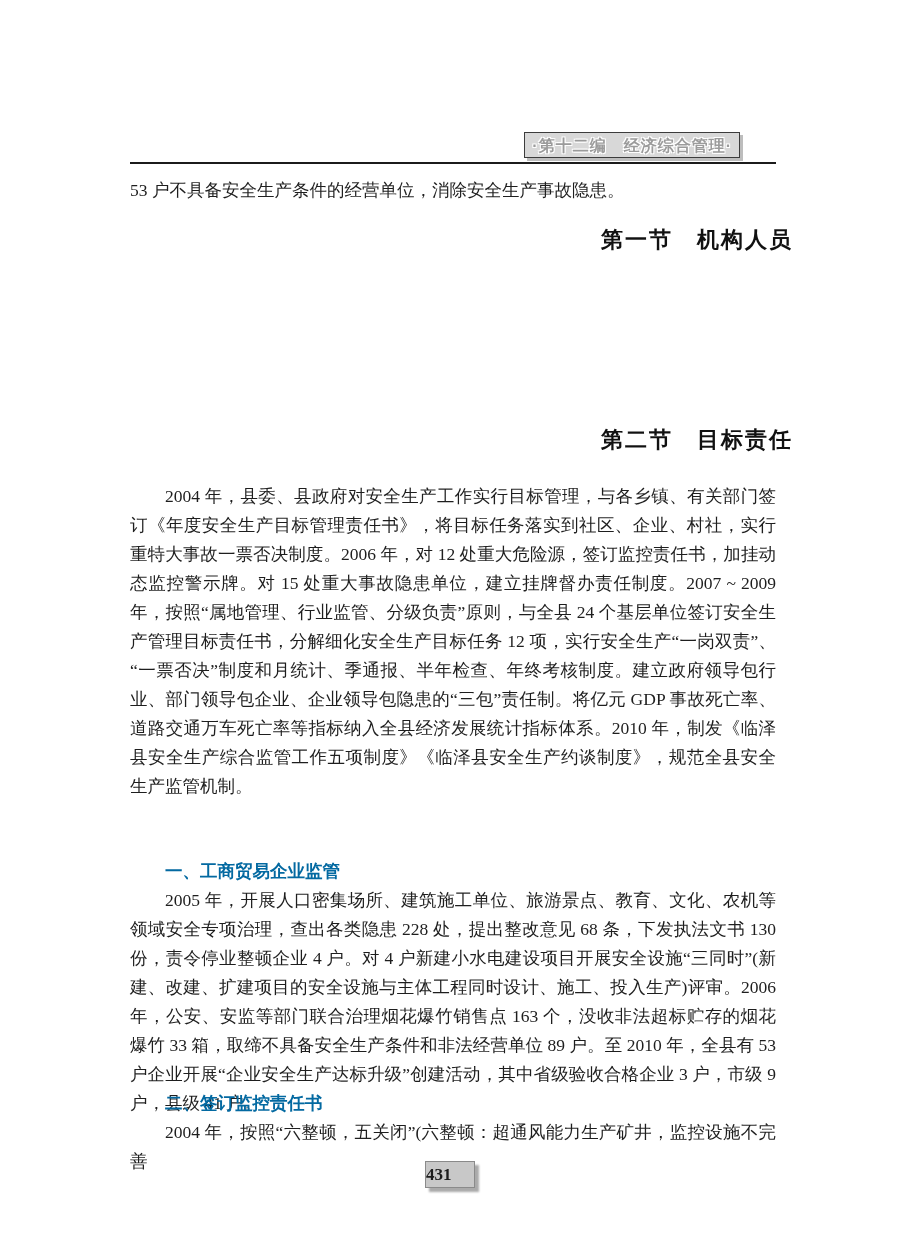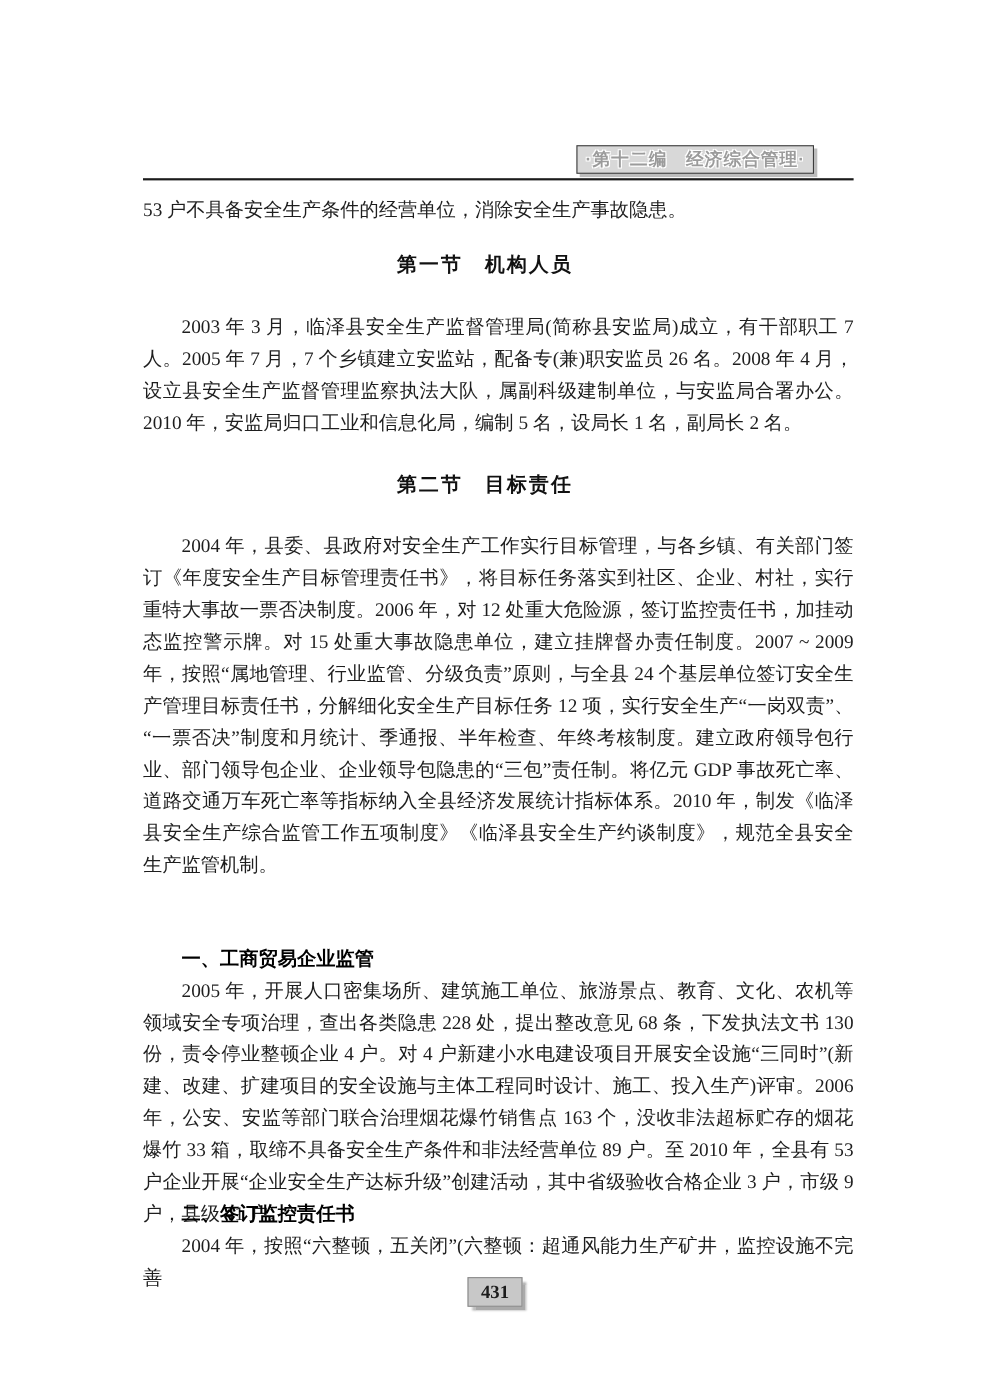--- a/index.html
+++ b/index.html
@@ -35,60 +35,59 @@
   .body{
     position:absolute;left:130px;width:646px;margin:0;
     font-family:"Liberation Serif","DejaVu Serif",serif;
     font-size:17.5px;line-height:29px;color:#1e1e1e;
     text-align:justify;
   }
   .para{text-indent:2em;}
   .intro{top:156px;text-indent:0;}
   
   .sec{
-    position:absolute;left:118px;width:646px;margin:0;
-    text-align:center;
+    position:absolute;left:147px;width:646px;margin:0;
+    text-align:right;
     font-family:"Liberation Sans","DejaVu Sans",sans-serif;
-    font-weight:bold;font-size:18px;line-height:30px;
+    font-weight:bold;font-size:22px;line-height:30px;
     letter-spacing:2px;color:#111111;
   }
   
   .sub{
     position:absolute;left:165px;margin:0;
     font-family:"Liberation Sans","DejaVu Sans",sans-serif;
-    font-weight:bold;font-size:17.5px;line-height:24px;color:#000000;
+    font-weight:bold;font-size:17.5px;line-height:24px;color:#0369a1;
   }
   
   .pagenum{
     position:absolute;top:1141px;left:425px;
     width:48px;height:25px;
     background:#c8c8c8;
     border:1px solid #8a8a8a;
     box-shadow:4px 4px 2px #aaaaaa;
-    text-align:center;
+    text-align:left;
     font-family:"Liberation Serif","DejaVu Serif",serif;
     font-weight:bold;font-size:17px;line-height:25px;color:#1c1c1c;
   }
 </style>
 </head>
 <body>
 
 <div class="page">
 
   <div class="header-box">
     <span>·第十二编　经济综合管理·</span>
   </div>
 
   <div class="rule"></div>
 
   <p class="body intro">53 户不具备安全生产条件的经营单位，消除安全生产事故隐患。</p>
 
   <h2 class="sec" style="top:205px">第一节　机构人员</h2>
 
-  <p class="body para" style="top:263px">2003 年 3 月，临泽县安全生产监督管理局(简称县安监局)成立，有干部职工 7 人。2005 年 7 月，7 个乡镇建立安监站，配备专(兼)职安监员 26 名。2008 年 4 月，设立县安全生产监督管理监察执法大队，属副科级建制单位，与安监局合署办公。2010 年，安监局归口工业和信息化局，编制 5 名，设局长 1 名，副局长 2 名。</p>
 
   <h2 class="sec" style="top:405px">第二节　目标责任</h2>
 
   <p class="body para" style="top:462px">2004 年，县委、县政府对安全生产工作实行目标管理，与各乡镇、有关部门签订《年度安全生产目标管理责任书》，将目标任务落实到社区、企业、村社，实行重特大事故一票否决制度。2006 年，对 12 处重大危险源，签订监控责任书，加挂动态监控警示牌。对 15 处重大事故隐患单位，建立挂牌督办责任制度。2007 ~ 2009 年，按照“属地管理、行业监管、分级负责”原则，与全县 24 个基层单位签订安全生产管理目标责任书，分解细化安全生产目标任务 12 项，实行安全生产“一岗双责”、“一票否决”制度和月统计、季通报、半年检查、年终考核制度。建立政府领导包行业、部门领导包企业、企业领导包隐患的“三包”责任制。将亿元 GDP 事故死亡率、道路交通万车死亡率等指标纳入全县经济发展统计指标体系。2010 年，制发《临泽县安全生产综合监管工作五项制度》《临泽县安全生产约谈制度》，规范全县安全生产监管机制。</p>
 
 
   <h3 class="sub" style="top:839px">一、工商贸易企业监管</h3>
 
   <p class="body para" style="top:866px">2005 年，开展人口密集场所、建筑施工单位、旅游景点、教育、文化、农机等领域安全专项治理，查出各类隐患 228 处，提出整改意见 68 条，下发执法文书 130 份，责令停业整顿企业 4 户。对 4 户新建小水电建设项目开展安全设施“三同时”(新建、改建、扩建项目的安全设施与主体工程同时设计、施工、投入生产)评审。2006 年，公安、安监等部门联合治理烟花爆竹销售点 163 个，没收非法超标贮存的烟花爆竹 33 箱，取缔不具备安全生产条件和非法经营单位 89 户。至 2010 年，全县有 53 户企业开展“企业安全生产达标升级”创建活动，其中省级验收合格企业 3 户，市级 9 户，县级 41 户。</p>
 

